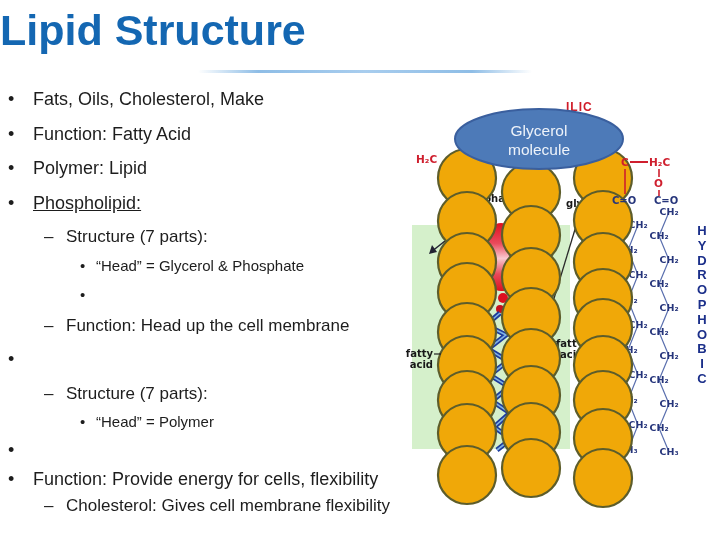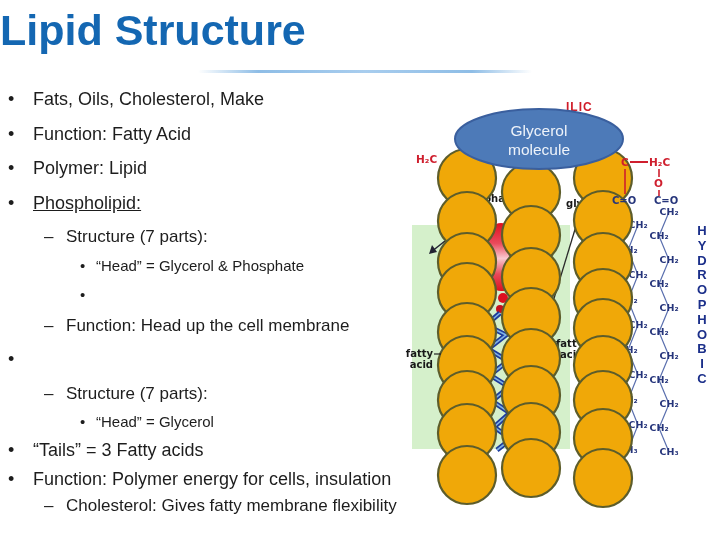--- a/index.html
+++ b/index.html
@@ -74,33 +74,32 @@
     </div>
   <div class="row L1 hdr" style="top:349px">
       <span class="marker">•</span>
     </div>
   <div class="row L2" style="top:384px">
       <span class="marker">–</span>
       <span class="btext">Structure (7 parts):</span>
     </div>
   <div class="row L3" style="top:413px">
       <span class="marker">•</span>
-      <span class="btext">“Head” = Glycerol</span>
+      <span class="btext">“Head” = Polymer</span>
     </div>
   <div class="row L1" style="top:440px">
       <span class="marker">•</span>
-      <span class="btext">“Tails” =  3 Fatty acids</span>
     </div>
   <div class="row L1" style="top:469px">
       <span class="marker">•</span>
-      <span class="btext">Function: Polymer energy for cells, insulation</span>
+      <span class="btext">Function: Provide energy for cells, flexibility</span>
     </div>
   <div class="row L2" style="top:496px">
       <span class="marker">–</span>
-      <span class="btext">Cholesterol: Gives fatty membrane flexibility</span>
+      <span class="btext">Cholesterol: Gives cell membrane flexibility</span>
     </div>
 </div>
 
 <svg width="320" height="445" viewBox="0 0 320 445">
   <defs>
     <linearGradient id="redblob" x1="0" y1="0" x2="0" y2="1">
       <stop offset="0%" stop-color="#e0101f"></stop>
       <stop offset="30%" stop-color="#ea4a5c"></stop>
       <stop offset="52%" stop-color="#f9c9d0"></stop>
       <stop offset="75%" stop-color="#e84a5a"></stop>

